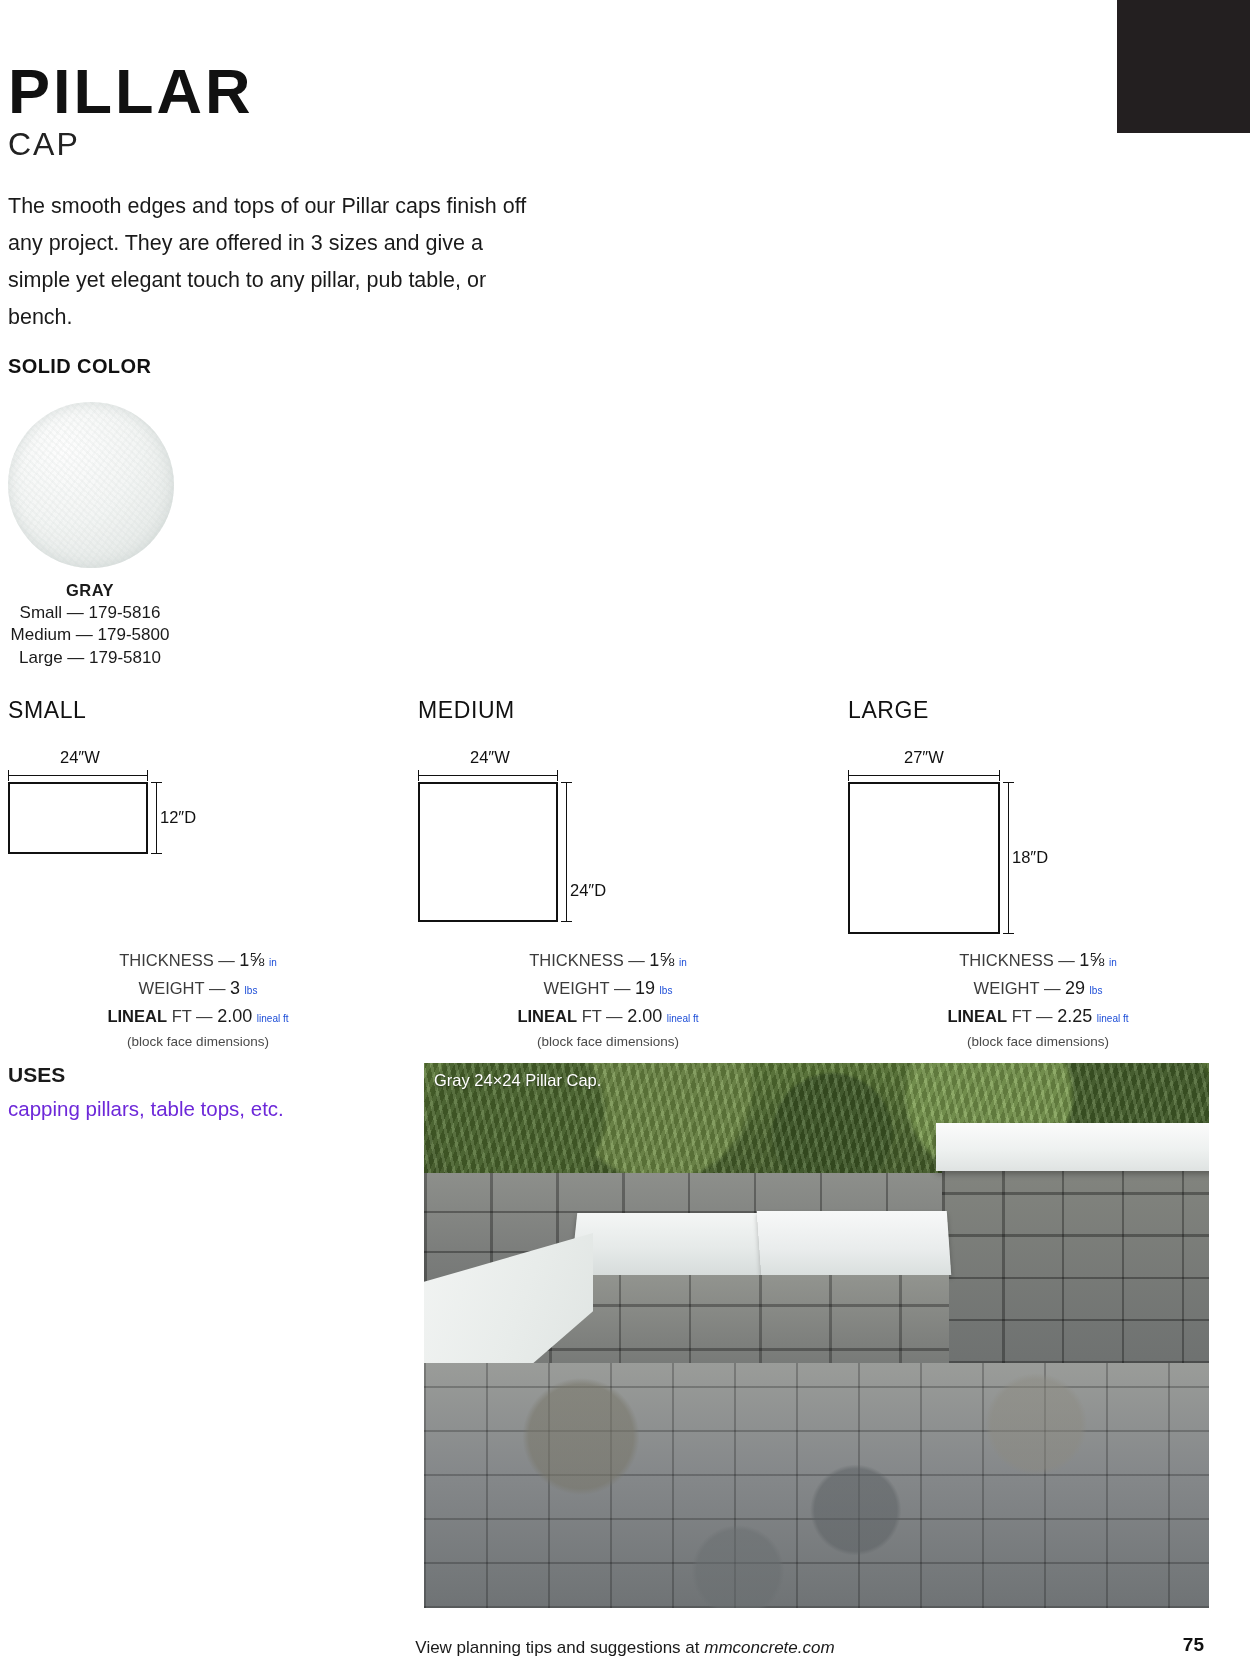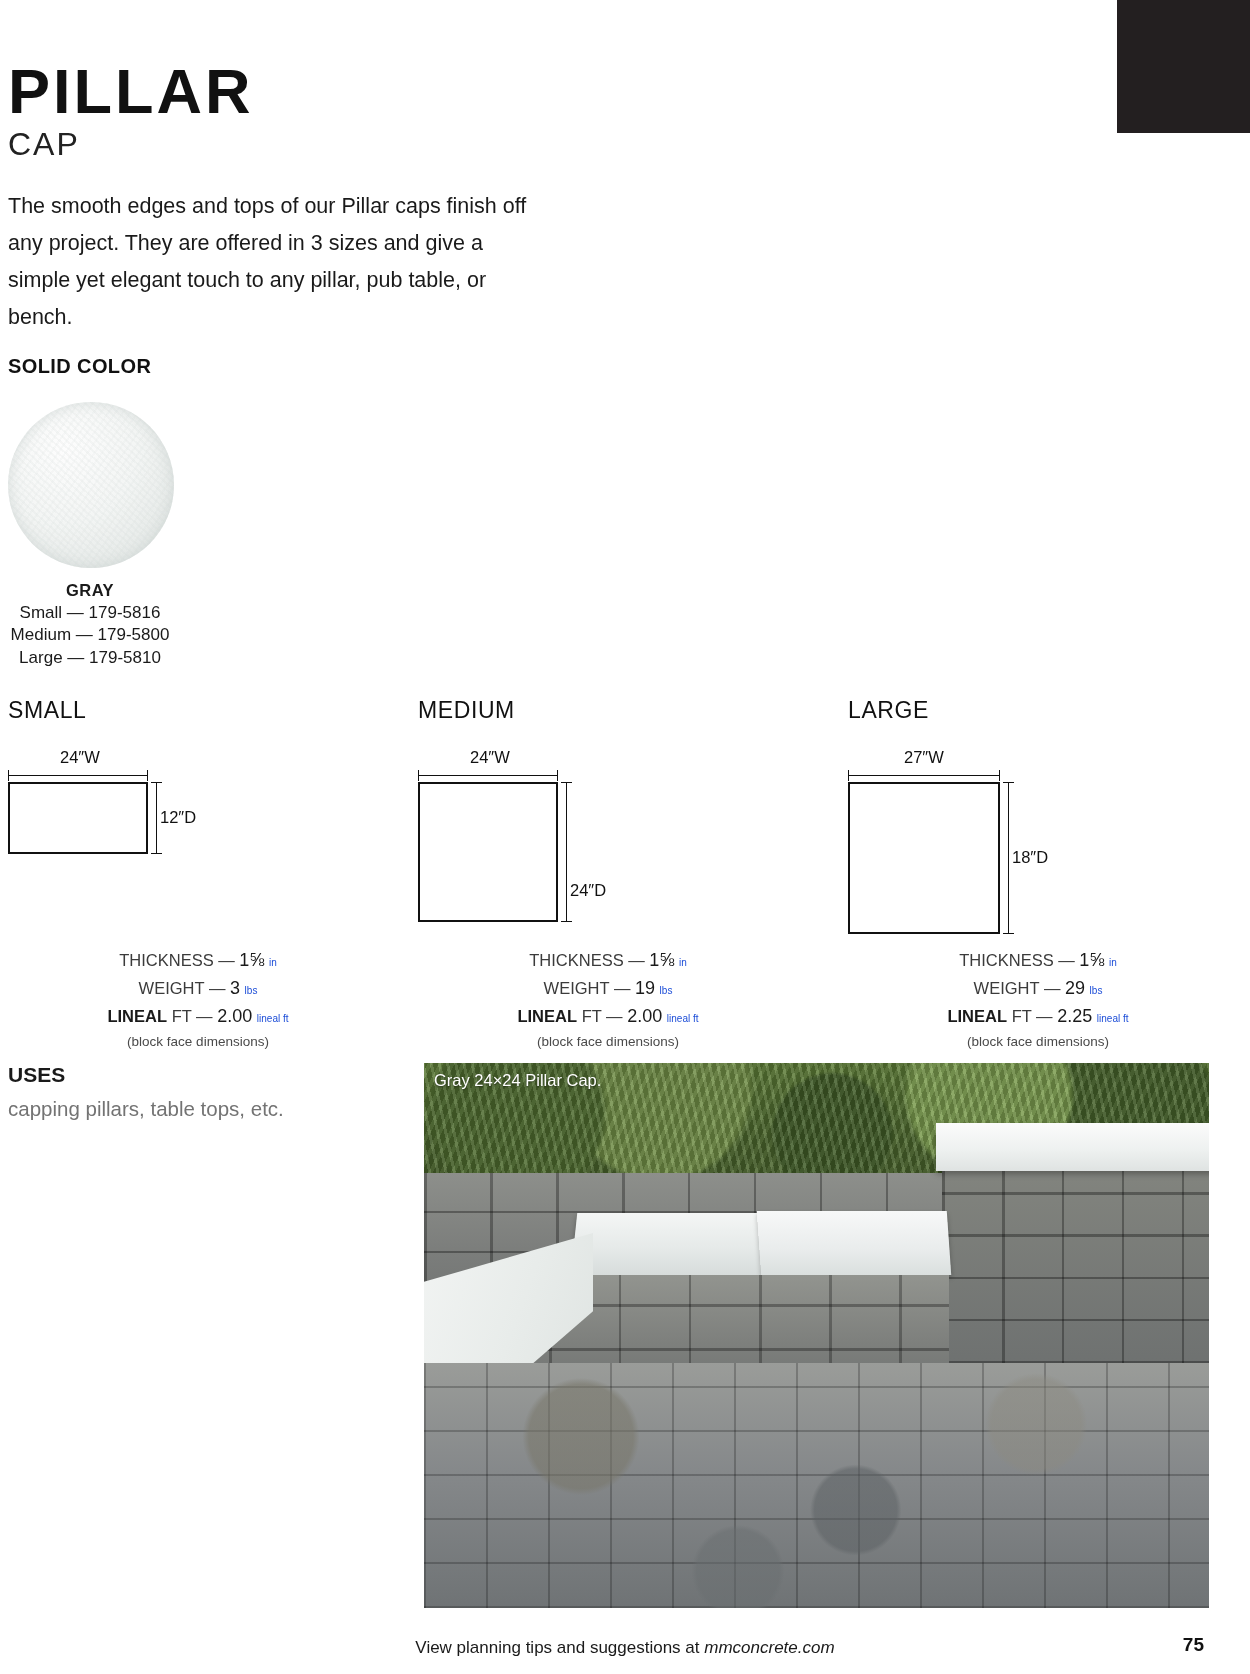--- a/index.html
+++ b/index.html
@@ -184,21 +184,21 @@
   .specs .val { font-weight: 500; color: #1a1a1a; font-size: 18px; }
   .specs .unit { font-size: 10px; font-weight: 400; color: #1d4ed8; }
   .specs .lineal-key { font-weight: 600; color: #1a1a1a; }
   .specs .note { font-size: 13.5px; color: #4a4a4a; margin-top: 1px; }
 
   
   .uses-label { position: absolute; left: 8px; top: 1063px; font-size: 21px; font-weight: 700; }
   .uses-text {
     position: absolute; left: 8px; top: 1097px;
     width: 360px;
-    font-size: 20.5px; font-weight: 300; color: #737373;
+    font-size: 20.5px; font-weight: 300; color: #6d28d9;
   }
 
   
   .photo {
     position: absolute;
     left: 412px; top: 1063px;
     width: 785px; height: 545px;
     overflow: hidden;
     background: #000000;
     margin-left: 12px;

